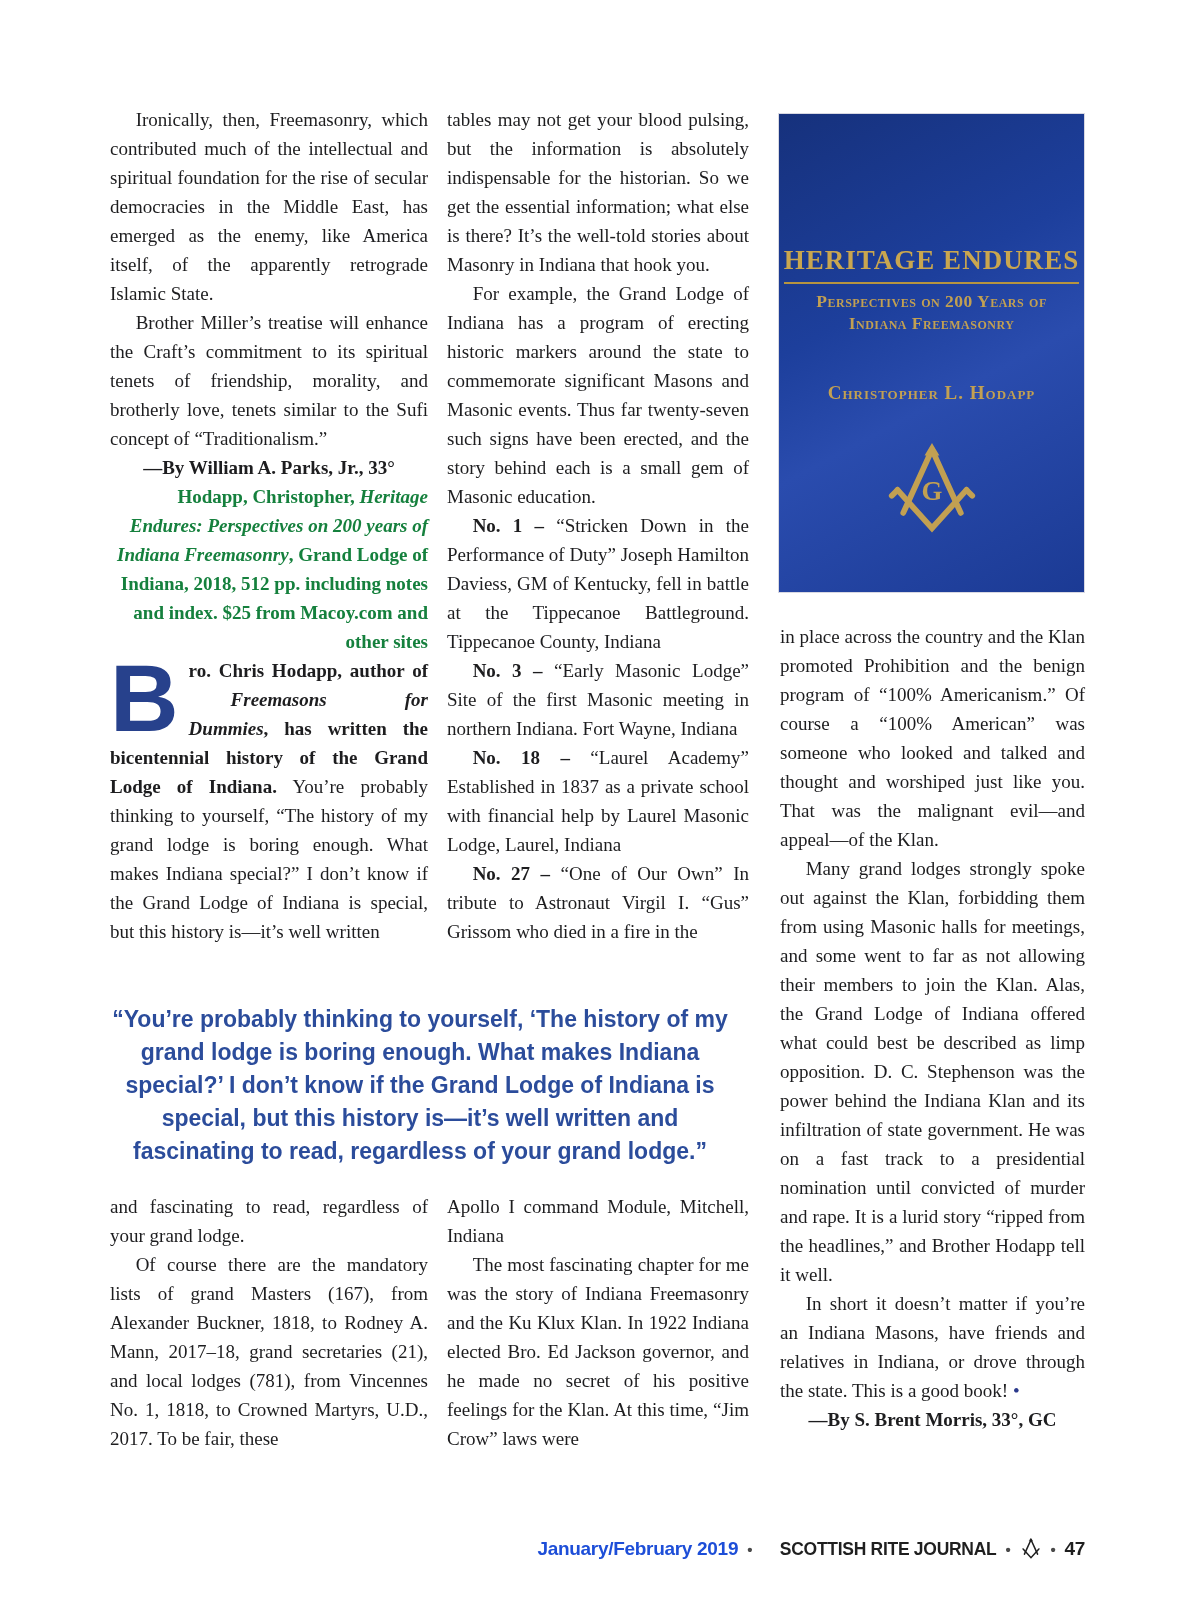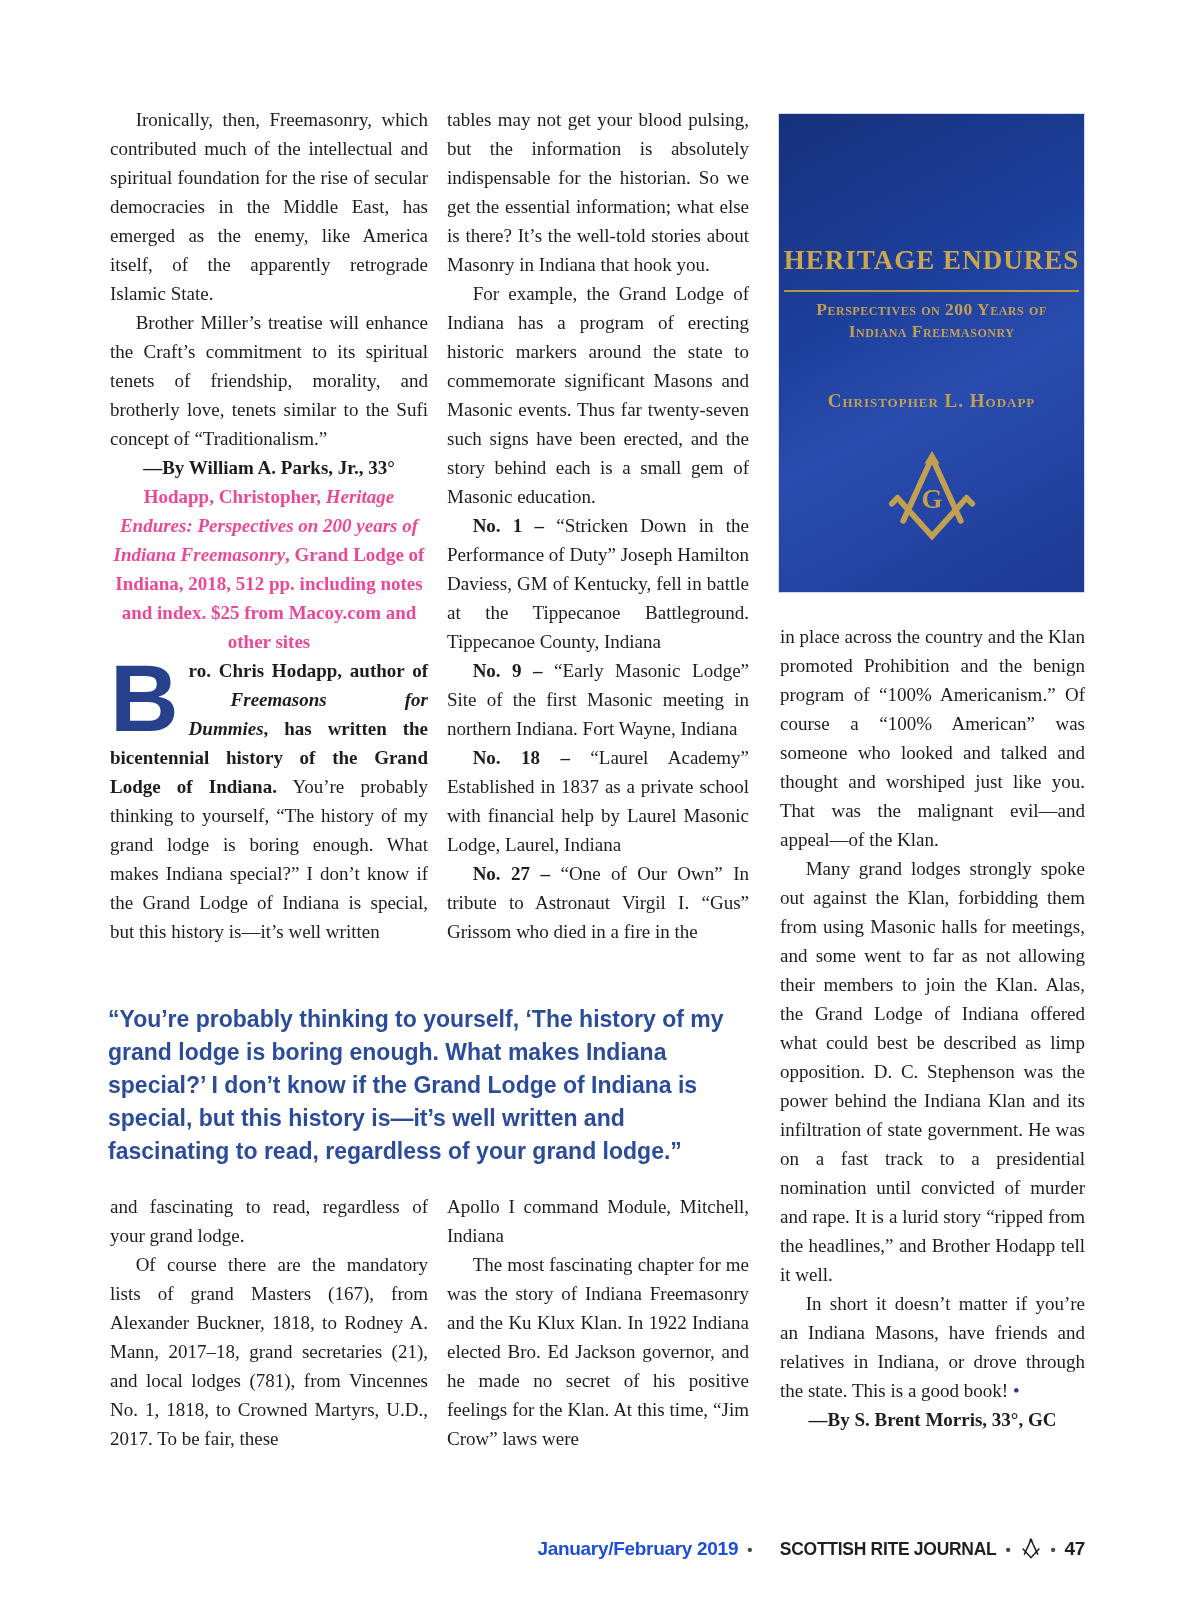--- a/index.html
+++ b/index.html
@@ -11,23 +11,23 @@
     font-family:"Liberation Serif","DejaVu Serif",serif;
     color:#1d1d1f;
     overflow:hidden;
   }
   .col { position:absolute; font-size:19px; line-height:29px; text-align:justify; }
   .col p { margin:0; }
   .para-indent { text-indent:1.35em; }
   .byline { text-align:center; font-weight:bold; margin-top:2px; }
   .citation {
     margin-top:27px;
-    color:#ec4899;
+    color:#15803d;
     font-weight:bold;
-    text-align:center;
+    text-align:right;
   }
   .citation .ital { font-style:italic; }
   .dropcap-para { margin-top:25px; }
   .dropcap {
     float:left;
     color:#27418c;
     font-family:"Liberation Sans","DejaVu Sans",sans-serif;
     font-weight:bold;
     font-size:95px;
     line-height:76px;
@@ -49,21 +49,21 @@
     font-family:"Liberation Serif","DejaVu Serif",serif;
   }
   .cover-title {
     display:inline-block;
     margin-top:133px;
     color:#c9a64f;
     font-weight:bold;
     font-size:27px;
     letter-spacing:1px;
     border-bottom:2px solid #b69440;
-    padding-bottom:16px;
+    padding-bottom:8px;
     line-height:1.05;
   }
   .cover-sub {
     color:#c2a052;
     font-variant:small-caps;
     font-weight:bold;
     font-size:17.5px;
     letter-spacing:0.5px;
     line-height:22px;
     margin-top:6px;
@@ -74,27 +74,27 @@
     font-weight:bold;
     font-size:19px;
     letter-spacing:1px;
     margin-top:48px;
   }
   .cover-emblem { margin-top:38px; }
 
   
   .pullquote {
     position:absolute;
-    left:108px; top:1003px; width:636px;
+    left:102px; top:1003px; width:636px;
     font-family:"Liberation Sans","DejaVu Sans",sans-serif;
     font-weight:bold;
     font-size:23px;
     line-height:33px;
     color:#2b4c9b;
-    text-align:left;
+    text-align:center;
   }
 
   
   .footer {
     position:absolute;
     top:1538px; left:0; right:115px;
     display:flex; justify-content:flex-end; align-items:center;
     gap:9px;
     font-family:"Liberation Sans","DejaVu Sans",sans-serif;
     font-weight:bold;
@@ -119,21 +119,21 @@
 
     <p class="citation"><span>Hodapp, Christopher, </span><span class="ital">Heritage Endures: Perspectives on 200 years of Indiana Freemasonry</span><span>, Grand Lodge of Indiana, 2018, 512 pp. including notes and index. $25 from Macoy.com and other sites</span></p>
 
     <p class="dropcap-para"><span class="dropcap">B</span><span class="lead-bold">ro. Chris Hodapp, author of </span><span class="lead-bold-ital">Freemasons for Dummies</span><span class="lead-bold">, has written the bicentennial history of the Grand Lodge of Indiana.</span><span> You’re probably thinking to yourself, “The history of my grand lodge is boring enough. What makes Indiana special?” I don’t know if the Grand Lodge of Indiana is special, but this history is—it’s well written</span></p>
   </div>
 
   <div class="col" style="left:447px; top:105px; width:302px;">
     <p>tables may not get your blood pulsing, but the information is absolutely indispensable for the historian. So we get the essential information; what else is there? It’s the well-told stories about Masonry in Indiana that hook you.</p>
     <p class="para-indent">For example, the Grand Lodge of Indiana has a program of erecting historic markers around the state to commemorate significant Masons and Masonic events. Thus far twenty-seven such signs have been erected, and the story behind each is a small gem of Masonic education.</p>
     <p class="para-indent"><span class="marker-label">No. 1 –</span><span> “Stricken Down in the Performance of Duty” Joseph Hamilton Daviess, GM of Kentucky, fell in battle at the Tippecanoe Battleground. Tippecanoe County, Indiana</span></p>
-    <p class="para-indent"><span class="marker-label">No. 9 –</span><span> “Early Masonic Lodge” Site of the first Masonic meeting in northern Indiana. Fort Wayne, Indiana</span></p>
+    <p class="para-indent"><span class="marker-label">No. 3 –</span><span> “Early Masonic Lodge” Site of the first Masonic meeting in northern Indiana. Fort Wayne, Indiana</span></p>
     <p class="para-indent"><span class="marker-label">No. 18 –</span><span> “Laurel Academy” Established in 1837 as a private school with financial help by Laurel Masonic Lodge, Laurel, Indiana</span></p>
     <p class="para-indent"><span class="marker-label">No. 27 –</span><span> “One of Our Own” In tribute to Astronaut Virgil I. “Gus” Grissom who died in a fire in the</span></p>
   </div>
 
   <div class="cover">
     <div><span class="cover-title">HERITAGE ENDURES</span></div>
     <div class="cover-sub">
       <div>Perspectives on 200 Years of</div>
       <div>Indiana Freemasonry</div>
     </div>

